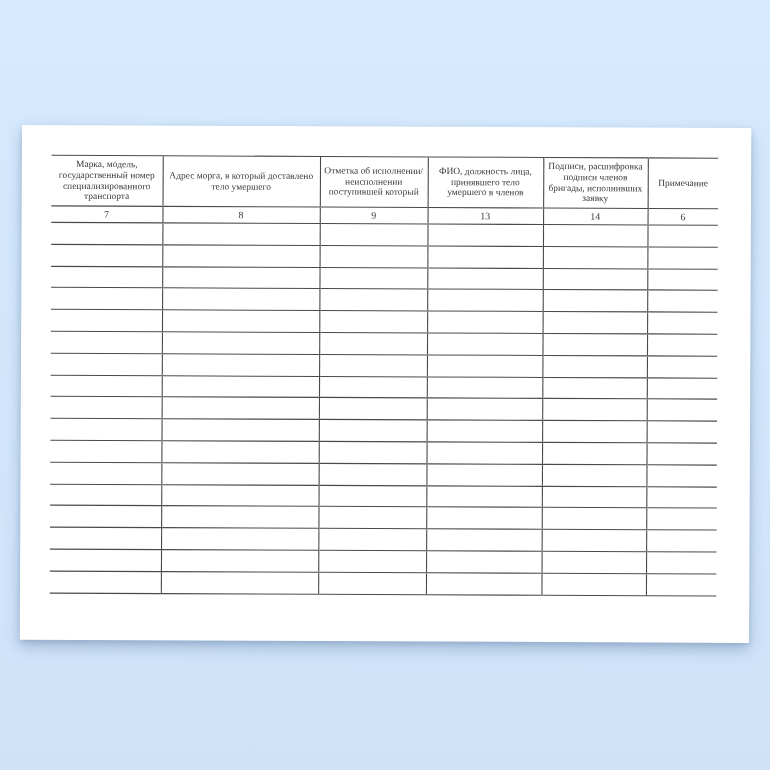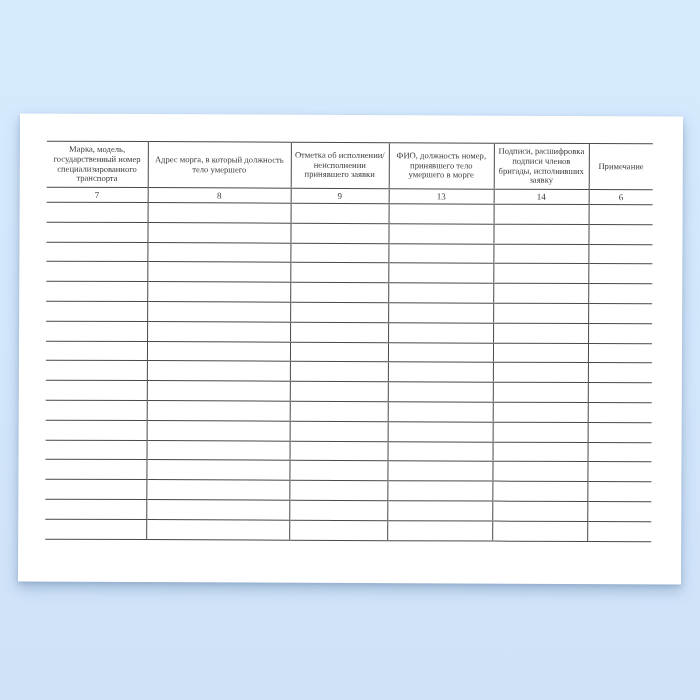--- a/index.html
+++ b/index.html
@@ -75,23 +75,23 @@
         <col style="width: 101px;">
         <col style="width: 143px;">
         <col style="width: 98px;">
         <col style="width: 105px;">
         <col style="width: 95px;">
         <col style="width: 64px;">
       </colgroup>
     <thead>
         <tr class="header-row">
           <th>Марка, модель, государственный номер специализированного транспорта</th>
-          <th>Адрес морга, в который должность тело умершего</th>
-          <th>Отметка об исполнении/ неисполнении принявшего заявки</th>
-          <th>ФИО, должность номер, принявшего тело умершего в морге</th>
+          <th>Адрес морга, в который доставлено тело умершего</th>
+          <th>Отметка об исполнении/ неисполнении поступившей который</th>
+          <th>ФИО, должность лица, принявшего тело умершего в членов</th>
           <th>Подписи, расшифровка подписи членов бригады, исполнивших заявку</th>
           <th>Примечание</th>
         </tr>
         <tr class="number-row">
           <td>7</td>
           <td>8</td>
           <td>9</td>
           <td>13</td>
           <td>14</td>
           <td>6</td>

